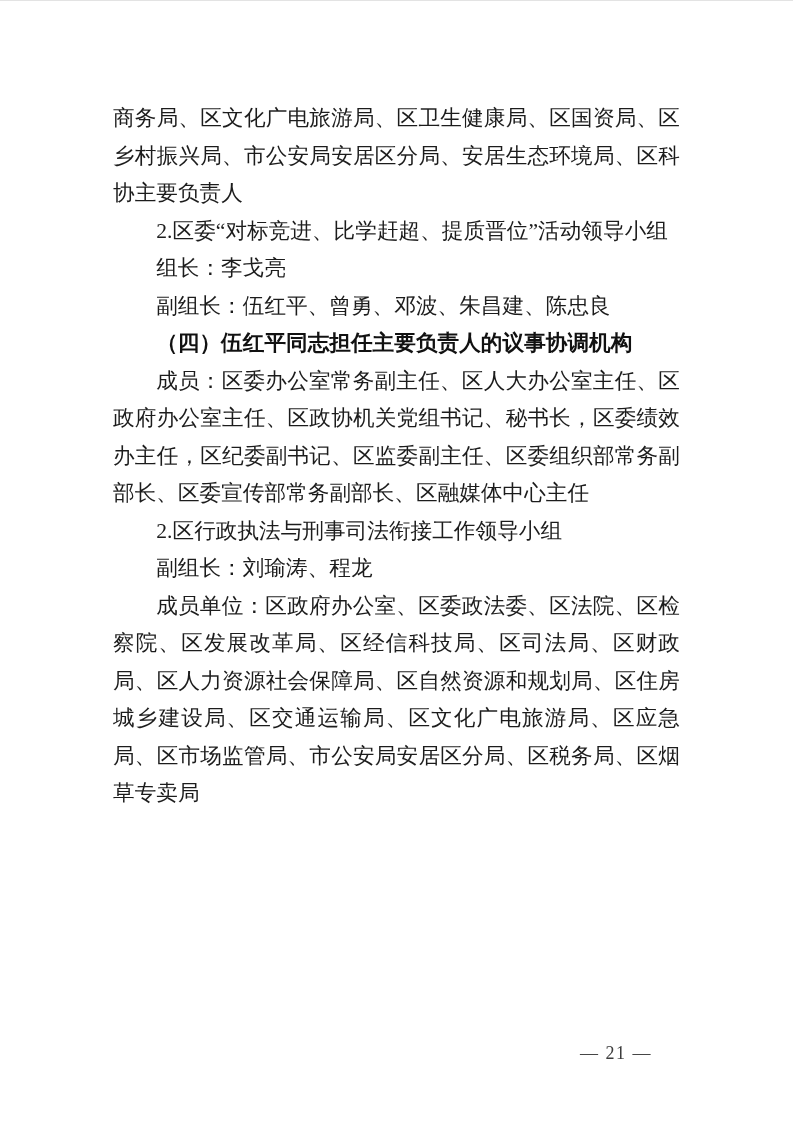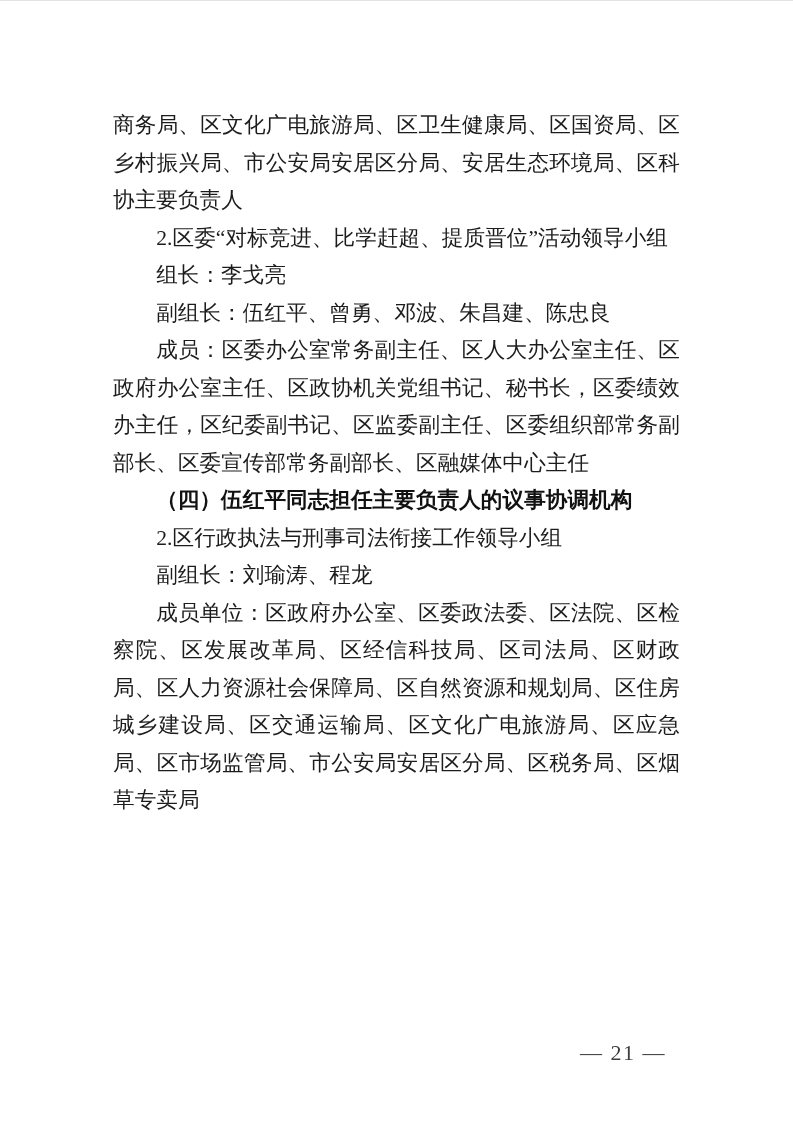--- a/index.html
+++ b/index.html
@@ -13,21 +13,21 @@
     height: 1122px;
     background: #ffffff;
     overflow: hidden;
     font-family: "Liberation Serif", serif;
     color: #1c1c1c;
     border-top: 1px solid #e3e3e3;
     box-sizing: border-box;
   }
   .content {
     position: absolute;
-    top: 15px;
+    top: 8px;
     left: 113px;
     width: 567px;
     padding-top: 91px;
   }
   .content p {
     margin: 0;
     font-size: 21.6px;
     line-height: 37.5px;
     text-align: justify;
     text-justify: inter-ideograph;
@@ -38,39 +38,39 @@
     text-indent: 2em;
   }
   .content p.heading {
     font-weight: bold;
     color: #111111;
   }
   .footer {
     position: absolute;
     top: 1041px;
     left: 580px;
-    font-size: 22px;
+    font-size: 18px;
     line-height: 22px;
     color: #3d3d3d;
     letter-spacing: 1.5px;
     font-family: "Liberation Serif", serif;
   }
 </style>
 </head>
 <body>
 
 <div class="page">
 
   <div class="content">
     <p class="continuation">商务局、区文化广电旅游局、区卫生健康局、区国资局、区乡村振兴局、市公安局安居区分局、安居生态环境局、区科协主要负责人</p>
     <p class="indent">2.区委“对标竞进、比学赶超、提质晋位”活动领导小组</p>
     <p class="indent">组长：李戈亮</p>
     <p class="indent">副组长：伍红平、曾勇、邓波、朱昌建、陈忠良</p>
+    <p class="indent heading">（四）伍红平同志担任主要负责人的议事协调机构</p>
     <p class="indent">成员：区委办公室常务副主任、区人大办公室主任、区政府办公室主任、区政协机关党组书记、秘书长，区委绩效办主任，区纪委副书记、区监委副主任、区委组织部常务副部长、区委宣传部常务副部长、区融媒体中心主任</p>
-    <p class="indent heading">（四）伍红平同志担任主要负责人的议事协调机构</p>
     <p class="indent">2.区行政执法与刑事司法衔接工作领导小组</p>
     <p class="indent">副组长：刘瑜涛、程龙</p>
     <p class="indent">成员单位：区政府办公室、区委政法委、区法院、区检察院、区发展改革局、区经信科技局、区司法局、区财政局、区人力资源社会保障局、区自然资源和规划局、区住房城乡建设局、区交通运输局、区文化广电旅游局、区应急局、区市场监管局、市公安局安居区分局、区税务局、区烟草专卖局</p>
   </div>
 
   <div class="footer">— 21 —</div>
 
 </div>
 
 </body></html>

